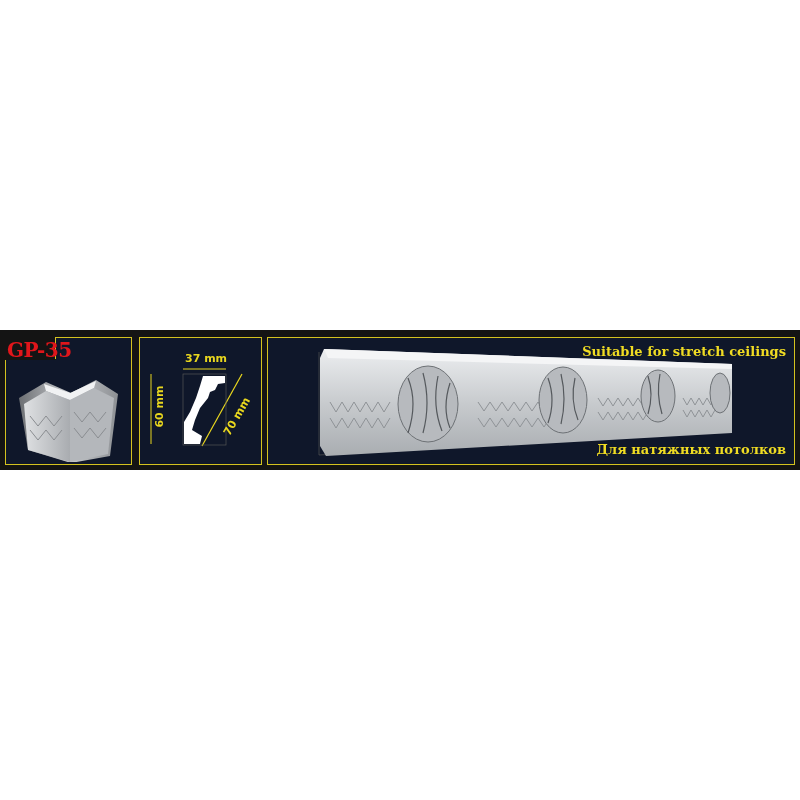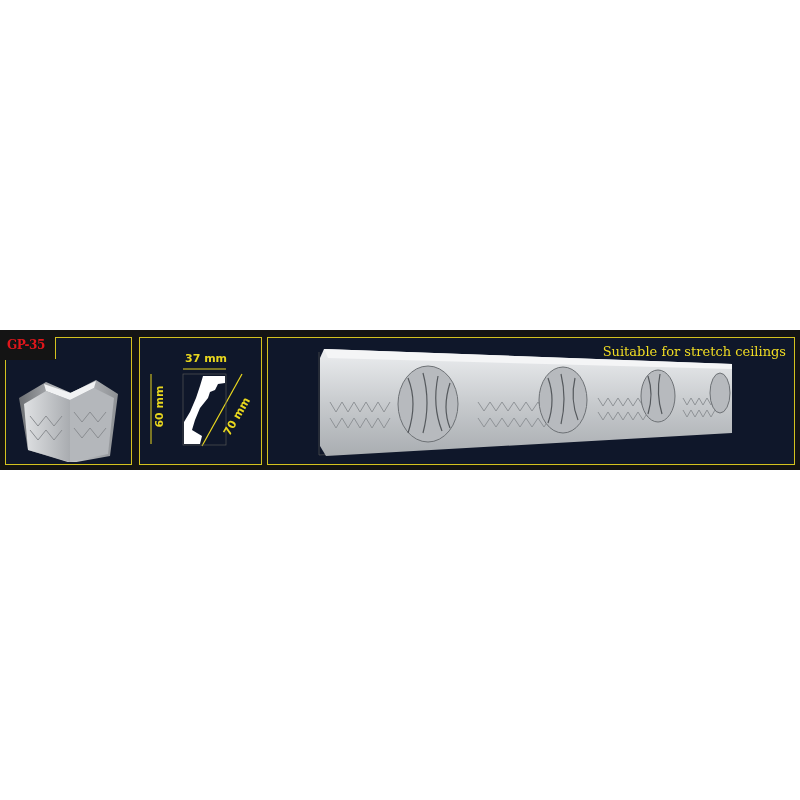--- a/index.html
+++ b/index.html
@@ -2,25 +2,25 @@
 <html><head>
 <meta charset="utf-8">
 <style>
   html,body{margin:0;padding:0;}
   body{width:800px;height:800px;background:#ffffff;position:relative;overflow:hidden;font-family:"DejaVu Sans",sans-serif;}
   .band{position:absolute;left:0;top:330px;width:800px;height:140px;background:#141414;}
   .panel{position:absolute;border:1.5px solid #d4c21f;background:#0f172a;box-sizing:border-box;}
   .p1{left:5px;top:337px;width:127px;height:128px;}
   .p1-notch{position:absolute;left:3px;top:333px;width:53px;height:27px;background:#141414;}
   .p1-notch-border{position:absolute;left:55px;top:337px;width:0;height:22px;border-left:1.5px solid #d4c21f;}
-  .code{position:absolute;left:7px;top:338px;font-family:"DejaVu Serif",serif;font-weight:bold;font-size:12px;color:#e0161b;letter-spacing:-0.5px;}
+  .code{position:absolute;left:7px;top:338px;font-family:"DejaVu Serif",serif;font-weight:bold;font-size:20px;color:#e0161b;letter-spacing:-0.5px;}
   .p2{left:139px;top:337px;width:123px;height:128px;}
   .p3{left:267px;top:337px;width:528px;height:128px;}
   .dim{position:absolute;color:#e9d71e;font-family:"DejaVu Sans",sans-serif;font-size:11px;font-weight:bold;}
-  .caption{position:absolute;color:#f0dc23;font-family:"DejaVu Serif",serif;font-size:13px;font-weight:normal;white-space:nowrap;}
+  .caption{position:absolute;color:#f0dc23;font-family:"DejaVu Serif",serif;font-size:13px;font-weight:bold;white-space:nowrap;}
   svg{position:absolute;}
 </style>
 </head>
 <body>
 
 <div class="band"></div>
 
 <div class="panel p1">
   <svg width="124" height="124" viewBox="0 0 124 124" style="left:0;top:0;">
     <defs>
@@ -92,13 +92,14 @@
       <ellipse cx="390" cy="58" rx="17" ry="26"></ellipse>
       <ellipse cx="452" cy="55" rx="10" ry="20"></ellipse>
     </g>
     <g fill="none" stroke="#55595d" stroke-width="1.2">
       <path d="M140,40 q10,25 0,55 M155,35 q8,30 0,60 M170,38 q-6,30 4,55 M182,45 q-8,25 0,45"></path>
       <path d="M280,40 q8,22 0,45 M293,36 q6,25 0,50 M307,40 q-5,22 3,42"></path>
       <path d="M380,38 q6,18 0,38 M392,36 q-4,20 2,40"></path>
     </g>
   </svg>
   <div class="caption" style="right:8px;top:6px;">Suitable for stretch ceilings</div>
+  <div class="caption" style="right:8px;top:104px;">Для натяжных потолков</div>
 </div>
 
 </body></html>

